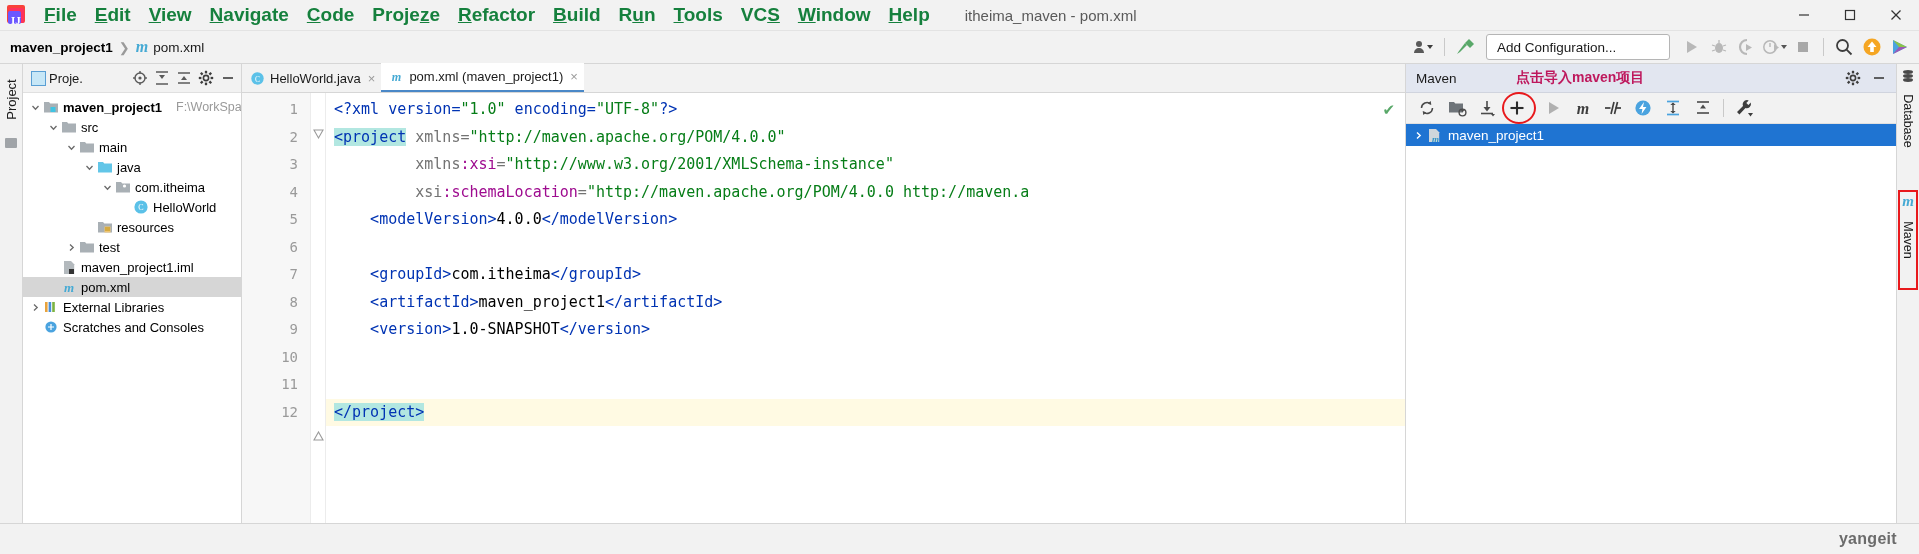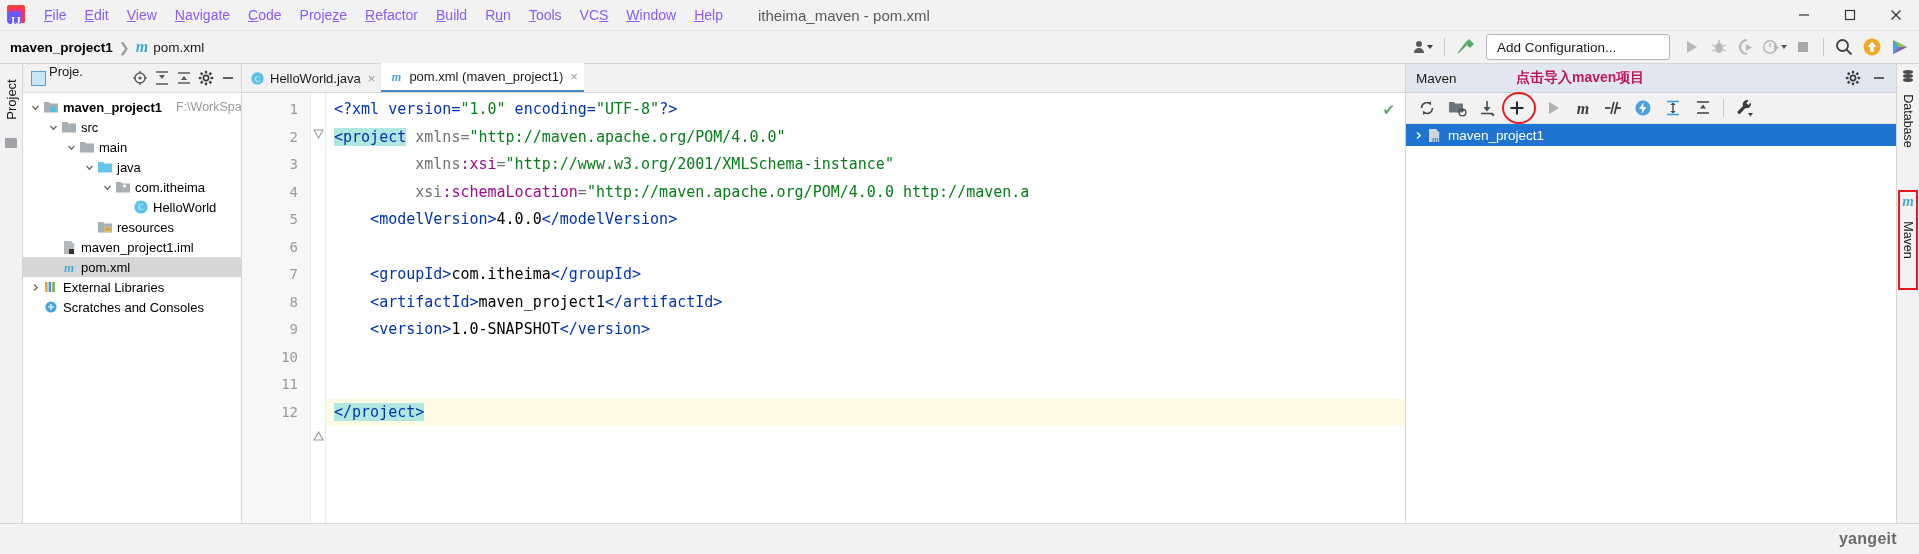--- a/index.html
+++ b/index.html
@@ -23,22 +23,22 @@
     border-bottom: 1px solid #e3e3e3;
     position: relative;
     flex: 0 0 30px;
   }
   .app-logo { width: 20px; height: 20px; margin: 0 8px 0 7px; position: relative; flex: 0 0 auto; }
   .app-logo .sq1 { position:absolute; left:0; top:0; width:18px; height:18px; background:#f8423a; border-radius:2px;}
   .app-logo .sq2 { position:absolute; left:2px; top:3px; width:15px; height:15px; background:#fe315d; border-radius:2px;}
   .app-logo .sq3 { position:absolute; left:1px; top:6px; width:13px; height:13px; background:#6b57ff; border-radius:2px;}
   .app-logo .lbl { position:absolute; left:4px; top:9px; color:#fff; font-size:11px; font-weight:bold; font-family:"Liberation Serif",serif;}
   .menu-item {
-    padding: 4px 9px; font-size: 14px; color: #8b5cf6;
-    cursor: default; white-space: nowrap;
+    padding: 4px 9px; font-size: 19px; color: #15803d;
+    cursor: default; white-space: nowrap; font-weight: bold;
   }
   .menu-item .u { text-decoration: underline; }
   .win-title {
     margin-left: 26px; font-size: 15px; color: #5a5a5a; white-space: nowrap;
   }
   .win-controls { position: absolute; right: 0; top: 0; height: 30px; display: flex; align-items: center; }
   .win-btn { width: 46px; height: 30px; display:flex; align-items:center; justify-content:center; }
   .win-btn svg { display:block; }
 
   
@@ -69,21 +69,21 @@
     position: absolute; left: 0px; top: 2px; width: 22px; height: 66px;
     display:flex; align-items:center; justify-content:center;
   }
   .vtab span {
     transform: rotate(-90deg); white-space: nowrap; font-size: 13px; color: #1a1a1a;
   }
   .vtab-ico { position:absolute; left: 5px; top: 74px; width:12px; height:10px; background:#a0a4a8; border-radius:1px;}
 
   
   .projwin { width: 218px; background: #fff; display:flex; flex-direction: column; border-right: 1px solid #d6d6d6; flex: 0 0 218px;}
-  .pw-header { height: 28px; background:#f2f2f2; display:flex; align-items:flex-start; border-bottom: 1px solid #e0e0e0; position: relative;}
+  .pw-header { height: 28px; background:#f2f2f2; display:flex; align-items:center; border-bottom: 1px solid #e0e0e0; position: relative;}
   .pw-title { font-size: 13px; margin-left: 26px; color:#1a1a1a; }
   .pw-chk { position:absolute; left: 8px; top: 7px; width: 13px; height: 13px; border: 1.5px solid #5a9fd4; background:#c7e7f7; }
   .pw-hdr-icons { position:absolute; right: 2px; top:0; height:28px; display:flex; align-items:center; }
   .pw-hdr-icons .tb-ico { width: 22px; height: 22px; }
   .tree { flex: 1 1 auto; overflow: hidden; padding-top: 4px; font-size: 13px; }
   .trow { height: 20px; display: flex; align-items: center; white-space: nowrap; cursor: default; }
   .trow.sel { background: #d6d6d6; }
   .arrow { width: 13px; height: 20px; display:flex; align-items:center; justify-content:center; flex:0 0 13px; }
   .tico { width: 17px; height: 16px; margin-right: 4px; flex: 0 0 17px; display:flex; align-items:center; justify-content:center;}
   .tlabel { font-size: 13px; color: #000; }
@@ -432,20 +432,33 @@
               <svg width="16" height="14" viewBox="0 0 16 14">
                 <path d="M1 2h5l1.3 1.6H15V12.5H1z" fill="#a9b0b5"></path>
                 <rect x="7.5" y="6.5" width="6" height="6" fill="#f0c674"></rect>
                 <line x1="8" y1="8" x2="13" y2="8" stroke="#b58900" stroke-width="0.9"></line>
                 <line x1="8" y1="10" x2="13" y2="10" stroke="#b58900" stroke-width="0.9"></line>
               </svg>
             </div>
           <span class="tlabel">resources</span>
         </div>
 
+        <div class="trow" style="padding-left:42px">
+          <div class="arrow">
+              <svg width="9" height="9" viewBox="0 0 9 9">
+                <polyline points="3,1.5 6.2,4.5 3,7.5" fill="none" stroke="#6a6a6a" stroke-width="1.3"></polyline>
+              </svg>
+            </div>
+          <div class="tico">
+              <svg width="16" height="14" viewBox="0 0 16 14">
+                <path d="M1 2h5l1.3 1.6H15V12.5H1z" fill="#a9b0b5"></path>
+              </svg>
+            </div>
+          <span class="tlabel">test</span>
+        </div>
 
         <div class="trow" style="padding-left:37px">
           <div class="tico">
               <svg width="16" height="15" viewBox="0 0 16 15">
                 <path d="M3 1h7l3.2 3.2V14H3z" fill="#b3b9bd"></path>
                 <rect x="8" y="9" width="5" height="5" fill="#333"></rect>
               </svg>
             </div>
           <span class="tlabel">maven_project1.iml</span>
         </div>

